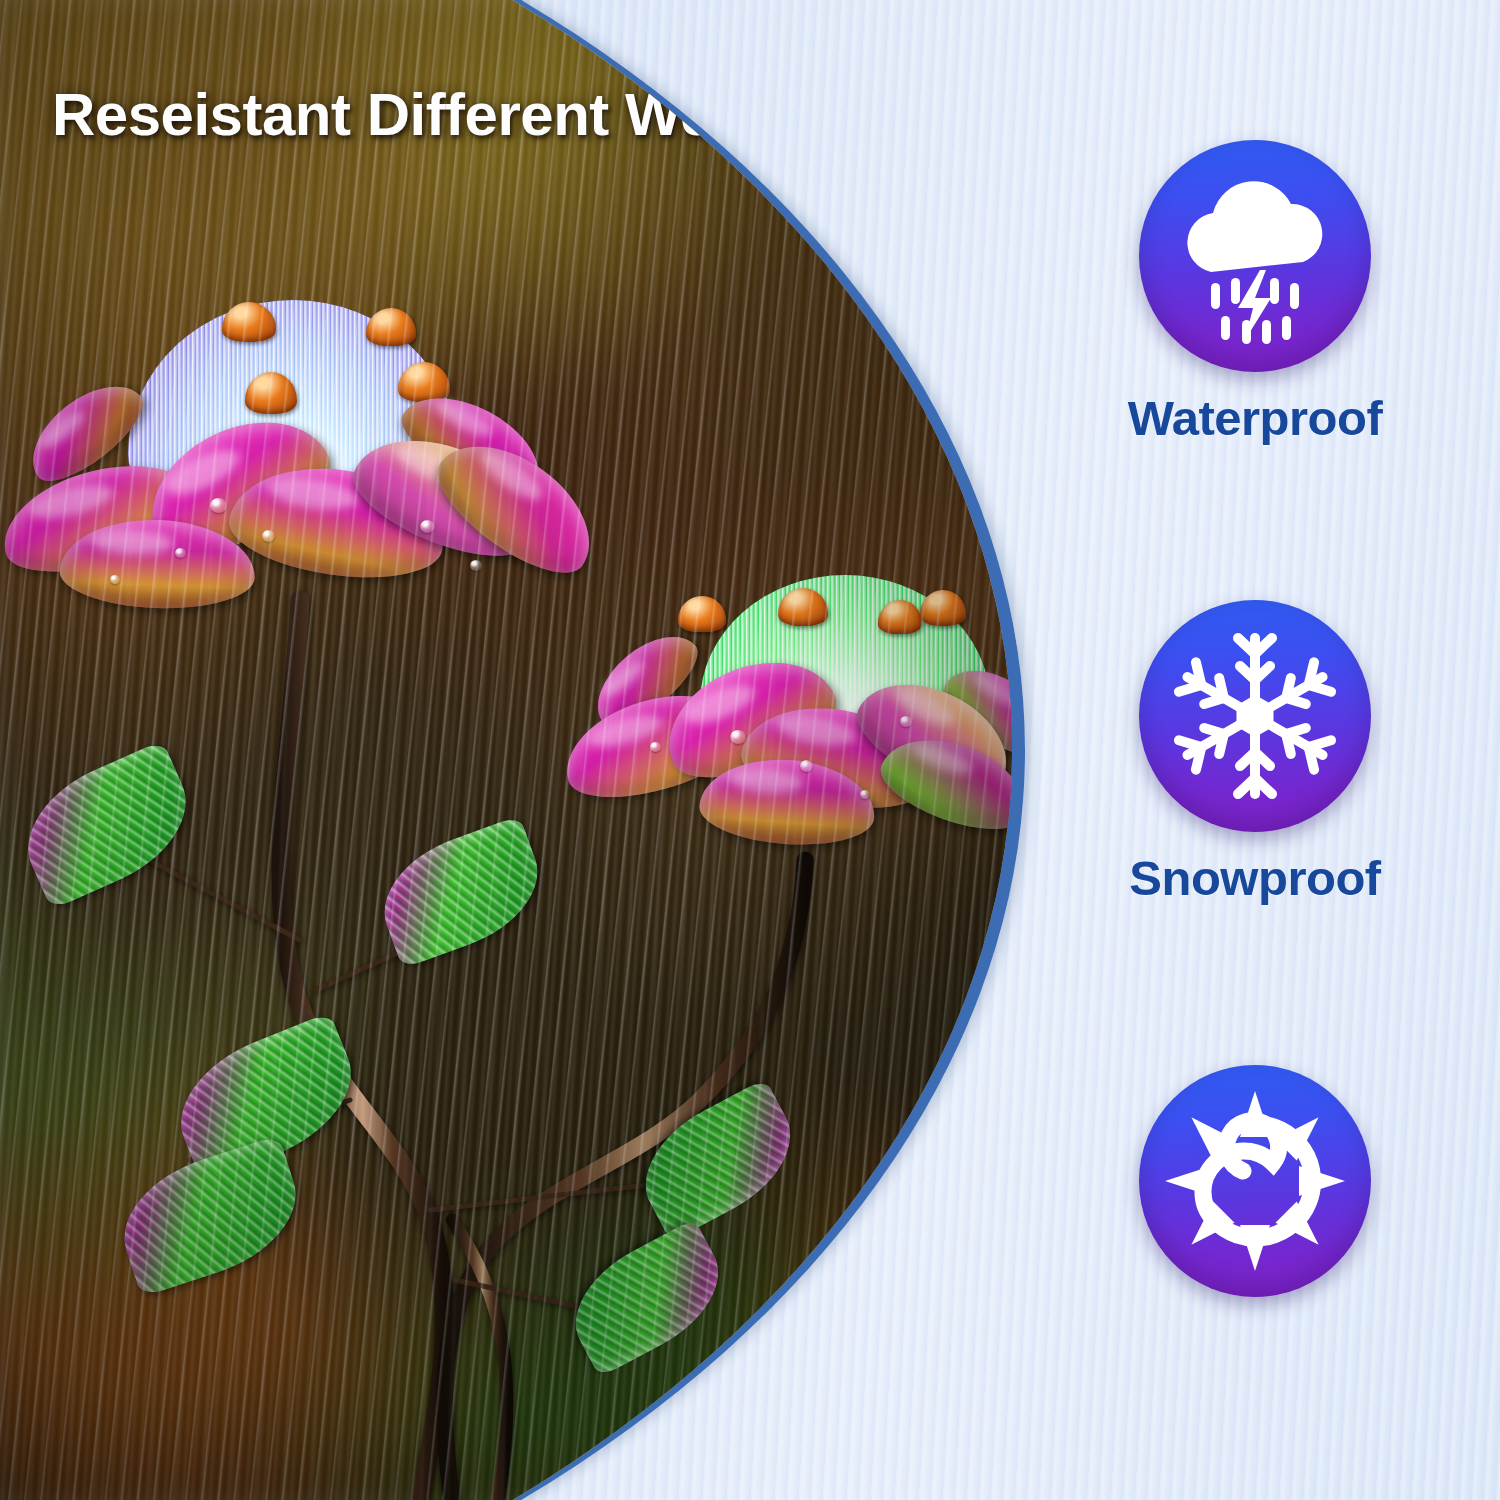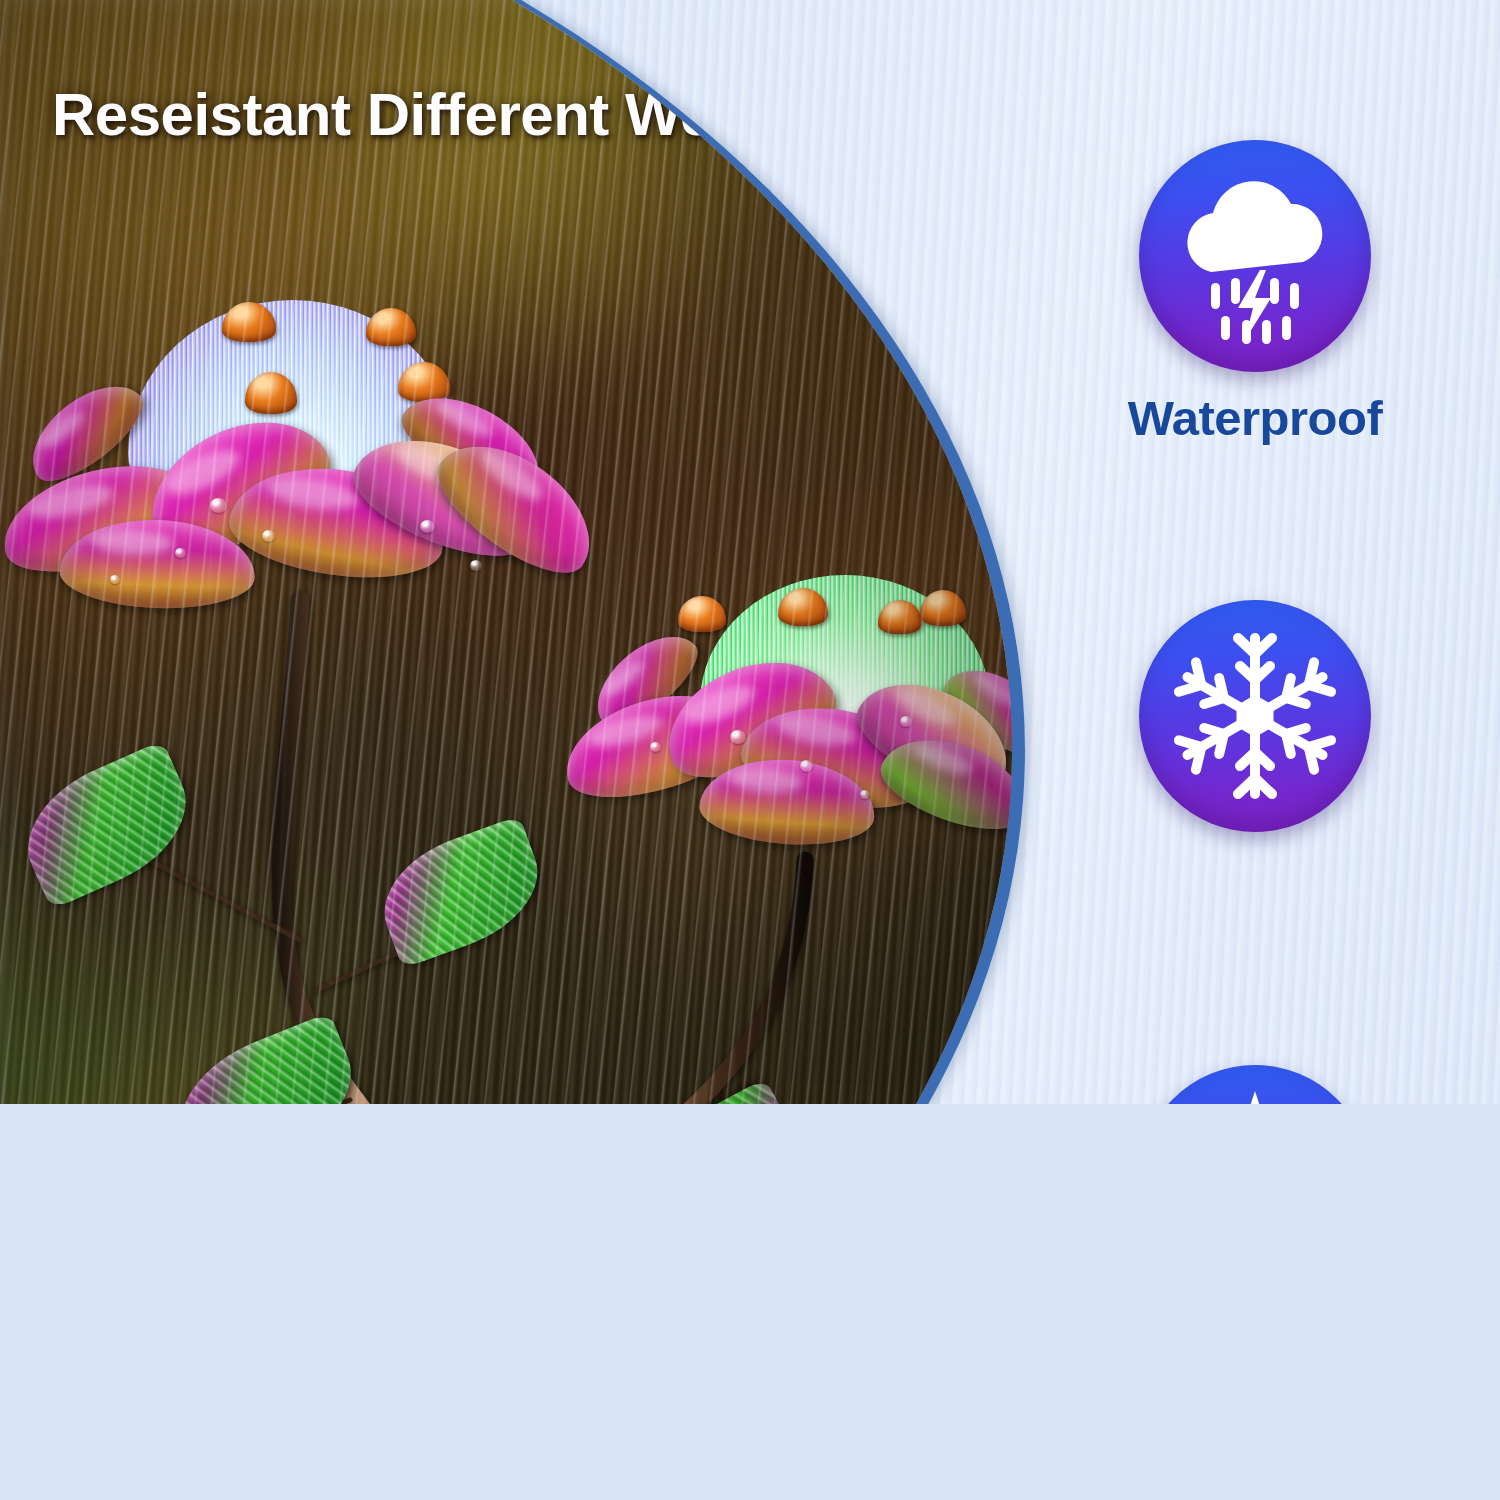--- a/index.html
+++ b/index.html
@@ -1,21 +1,21 @@
 <!DOCTYPE html>
 <html><head>
 <meta charset="utf-8">
 <style>
   html,body{margin:0;padding:0;}
   body{
     width:1500px;height:1500px;overflow:hidden;
     font-family:"Liberation Sans", sans-serif;
     background:#d9e5f6;
   }
-  #root{position:relative;width:1500px;height:1104px;overflow:hidden;}
+  #root{position:relative;width:1500px;height:1500px;overflow:hidden;}
 
   
   .panel-bg{
     position:absolute;inset:0;
     background:
       repeating-linear-gradient(93deg,
         rgba(255,255,255,0.0) 0px,
         rgba(255,255,255,0.30) 3px,
         rgba(255,255,255,0.0) 7px,
         rgba(190,208,235,0.20) 12px),
@@ -356,20 +356,21 @@
             </g>
             <use href="#sf-arm" transform="rotate(60 116 116)"></use>
             <use href="#sf-arm" transform="rotate(120 116 116)"></use>
             <use href="#sf-arm" transform="rotate(180 116 116)"></use>
             <use href="#sf-arm" transform="rotate(240 116 116)"></use>
             <use href="#sf-arm" transform="rotate(300 116 116)"></use>
             <polygon points="116,100 130,108 130,124 116,132 102,124 102,108" stroke-width="9"></polygon>
           </g>
         </svg>
       </div>
+      <div class="flabel">Snowproof</div>
     </div>
 
     <div class="feature" style="top:1065px;">
       <div class="circle">
         <svg viewBox="0 0 232 232">
           <g fill="#ffffff">
             <g id="ray">
                 <polygon points="116,26 131,72 101,72"></polygon>
               </g>
             <use href="#ray" transform="rotate(45 116 116)"></use>

